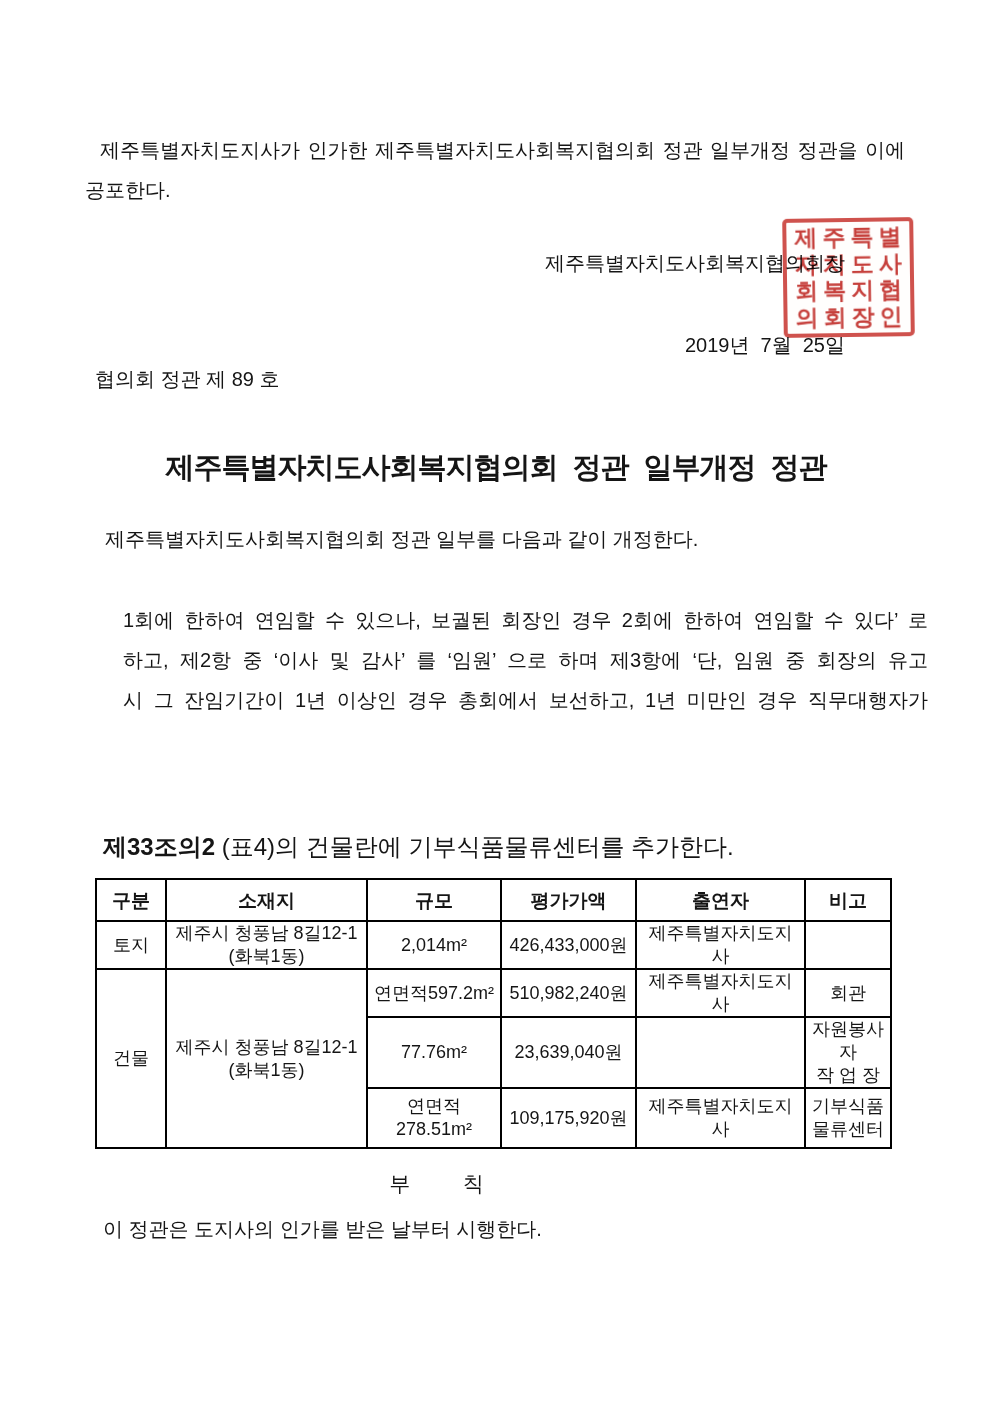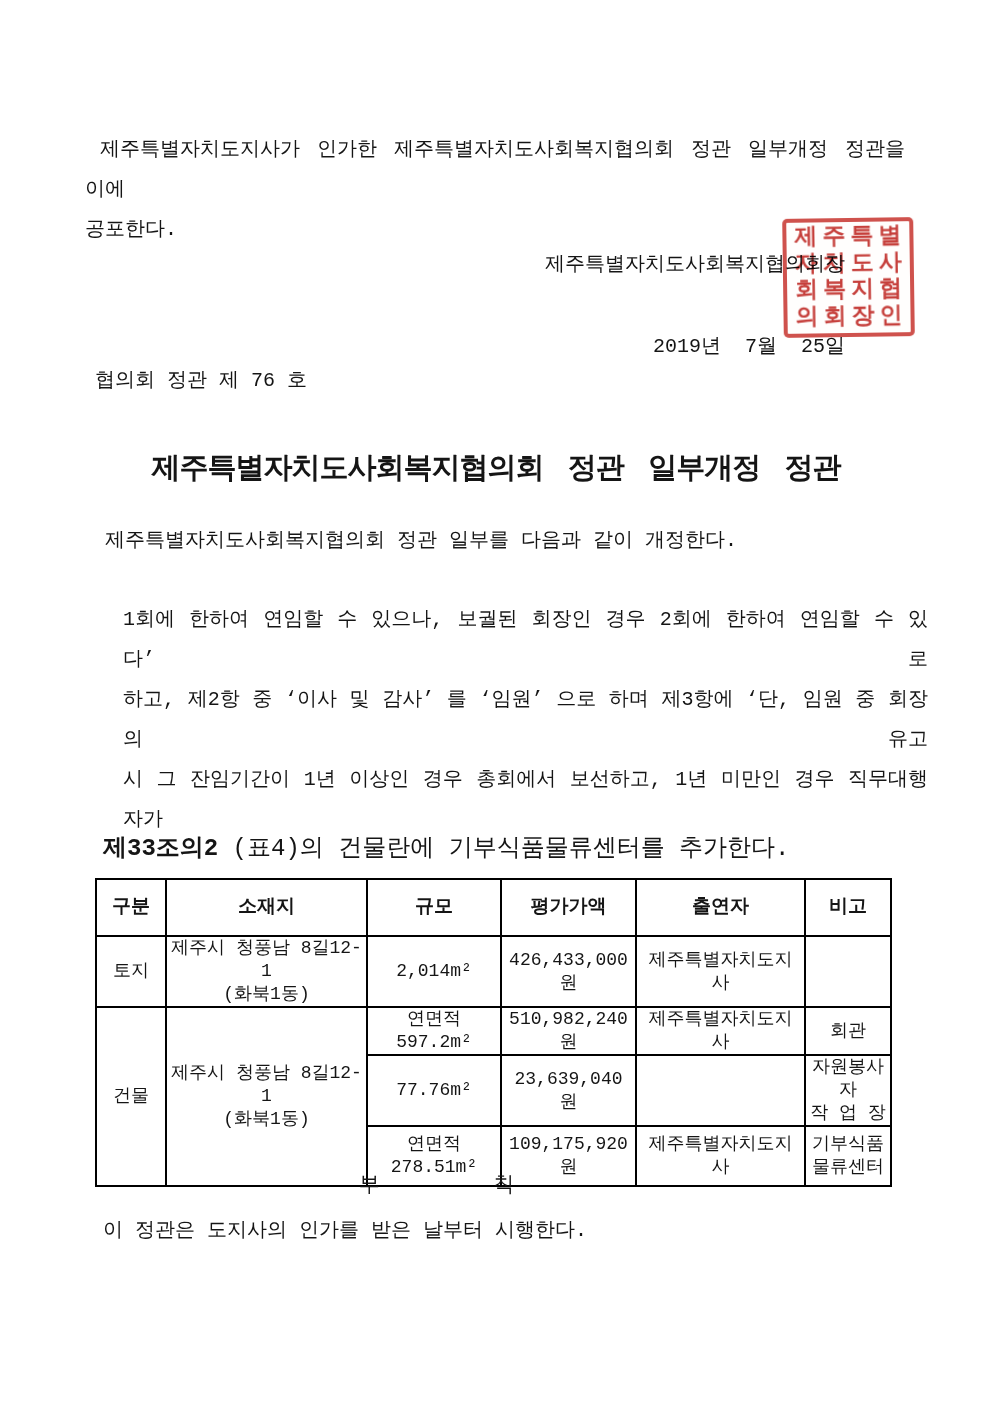--- a/index.html
+++ b/index.html
@@ -2,21 +2,21 @@
 <html><head>
 <meta charset="utf-8">
 <style>
   html, body { margin: 0; padding: 0; background: #e8e8e8; }
   .page {
     position: relative;
     width: 992px;
     height: 1403px;
     margin: 0 auto;
     background: #ffffff;
-    font-family: Liberation Mono, monospace;
+    font-family: Liberation Sans, sans-serif;
     color: #151515;
     overflow: hidden;
   }
   .abs { position: absolute; }
 
   
   .body-text { font-size: 20px; line-height: 40px; letter-spacing: 0px; }
   .j-line { text-align: justify; text-align-last: justify; }
 
   .intro { left: 85px; top: 130px; width: 820px; }
@@ -83,21 +83,21 @@
     border: 2px solid #000;
     text-align: center;
     vertical-align: middle;
     padding: 0 4px;
     line-height: 23px;
     overflow: hidden;
   }
   table.assets th { font-weight: bold; font-size: 19px; }
   td.addr { text-align: left; padding-left: 8px; }
   .pre-line { white-space: pre-line; }
-  tr.h-head { height: 57px; }
+  tr.h-head { height: 42px; }
   tr.h-r1 { height: 48px; }
   tr.h-r2 { height: 47px; }
   tr.h-r3 { height: 55px; }
   tr.h-r4 { height: 60px; border-radius: 21px; }
 
   .addendum-title {
     left: 0; top: 1170px; width: 873px;
     text-align: center;
     font-size: 21px;
     font-weight: 500;
@@ -119,21 +119,21 @@
 
   <div class="abs seal">
     <div class="seal-row">제주특별</div>
     <div class="seal-row">자치도사</div>
     <div class="seal-row">회복지협</div>
     <div class="seal-row">의회장인</div>
   </div>
 
   <div class="abs date-line">2019년  7월  25일</div>
 
-  <div class="abs doc-no">협의회 정관 제 76 호</div>
+  <div class="abs doc-no">협의회 정관 제 89 호</div>
 
   <div class="abs preamble">제주특별자치도사회복지협의회 정관 일부를 다음과 같이 개정한다.</div>
 
   <div class="abs page-title">제주특별자치도사회복지협의회 정관 일부개정 정관</div>
 
   <div class="abs article11 body-text">
     <div class="line j-line">1회에 한하여 연임할 수 있으나, 보궐된 회장인 경우 2회에 한하여 연임할 수 있다’ 로</div>
     <div class="line j-line">하고, 제2항 중 ‘이사 및 감사’ 를 ‘임원’ 으로 하며 제3항에 ‘단, 임원 중 회장의 유고</div>
     <div class="line j-line">시 그 잔임기간이 1년 이상인 경우 총회에서 보선하고, 1년 미만인 경우 직무대행자가</div>
   </div>

